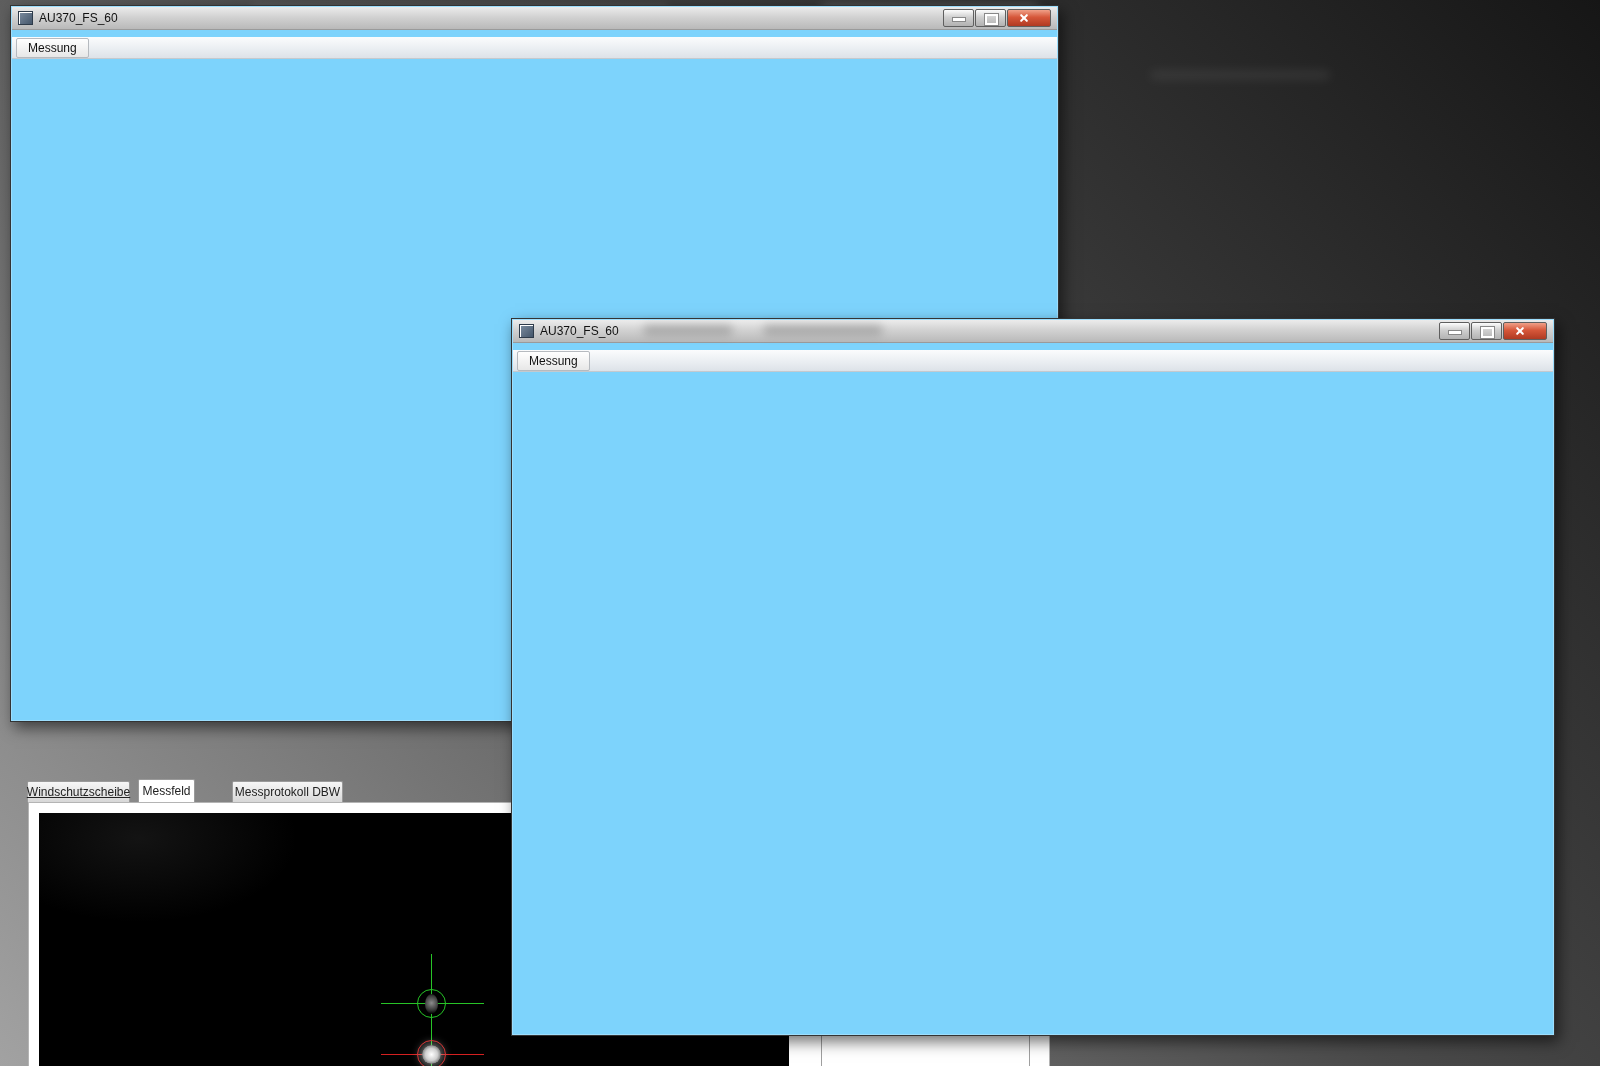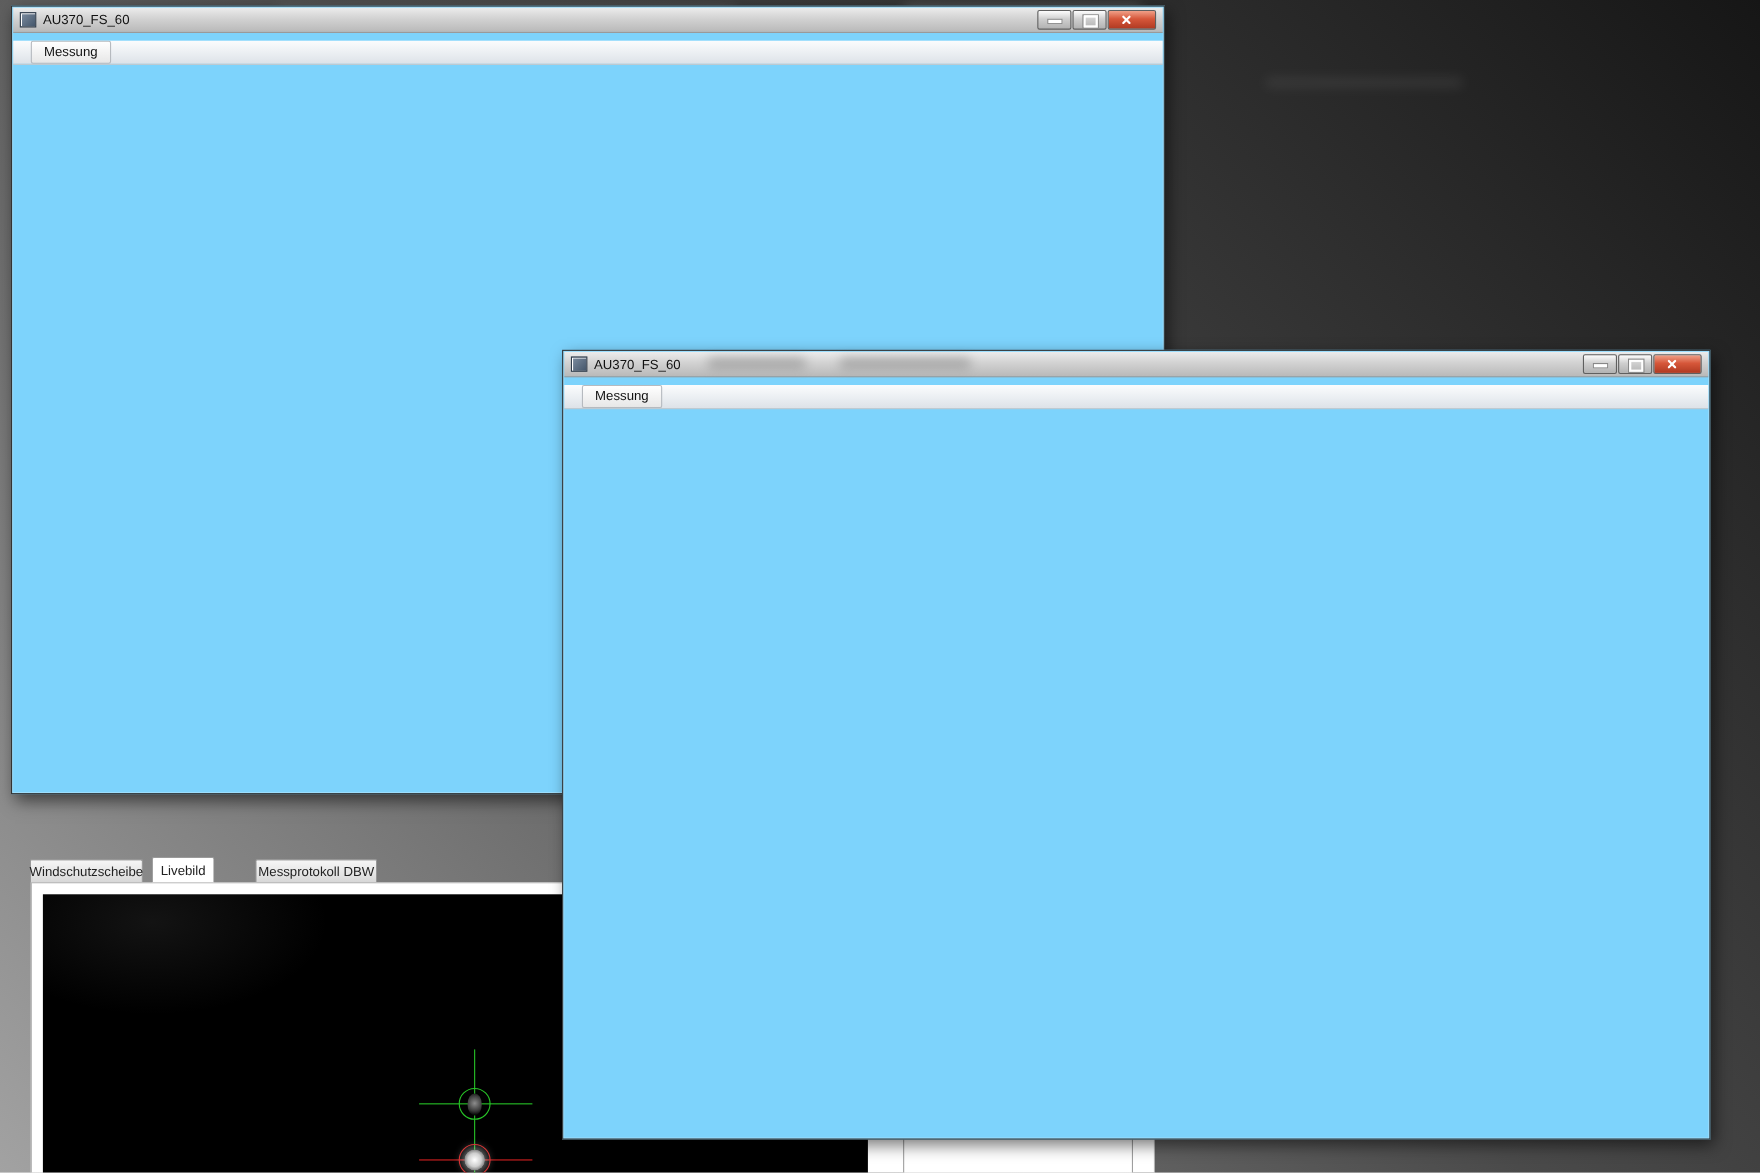--- a/index.html
+++ b/index.html
@@ -23,21 +23,21 @@
   .wbtn{width:29px;height:16px;border:1px solid #5f5f5f;border-radius:2px;margin-left:1px;
        background:linear-gradient(#fdfdfd,#cfcfcf 45%,#b2b2b2);position:relative;}
   .wbtn.close{width:42px;background:linear-gradient(#f0a088,#d6573a 45%,#b03a22);}
   .glyph-min{position:absolute;left:8px;bottom:4px;width:12px;height:3px;background:#fff;border:1px solid #888;}
   .glyph-max{position:absolute;left:9px;top:4px;width:9px;height:7px;border:2px solid #fff;box-shadow:0 0 0 1px #888;}
   .glyph-x1,.glyph-x2{position:absolute;left:15px;top:3px;width:2px;height:10px;background:#fff;border-radius:1px;}
   .glyph-x1{transform:rotate(45deg);}
   .glyph-x2{transform:rotate(-45deg);}
   .menubar{position:absolute;left:1px;right:1px;height:21px;
        background:linear-gradient(#fbfcfd,#e9edf1 60%,#dde2e8);border-bottom:1px solid #c4c9ce;
-       display:flex;padding-left:16px;}
+       display:flex;align-items:center;padding-left:4px;}
   .menu-item{font-size:12px;color:#111;padding:2px 11px;border:1px solid #b6babf;border-radius:2px;
        background:linear-gradient(#fff,#e7e7e7);}
   .client{position:absolute;left:1px;right:1px;bottom:1px;background:#f0f0f0;}
   .tab{position:absolute;height:21px;top:0;box-sizing:border-box;border:1px solid #9a9a9a;border-bottom:none;
        border-radius:2px 2px 0 0;background:linear-gradient(#f6f6f6,#e2e2e2 70%,#d7d7d7);
        font-size:12px;color:#222;display:flex;align-items:center;justify-content:center;}
   .tab.active{background:#fff;height:23px;top:-2px;z-index:3;}
   .page{position:absolute;background:#fff;border:1px solid #b4b4b4;box-sizing:border-box;}
 
   
@@ -87,22 +87,22 @@
           <div class="glyph-x1"></div>
           <div class="glyph-x2"></div>
         </div>
     </div>
   </div>
   <div class="menubar" id="back-menubar">
     <div class="menu-item">Messung</div>
   </div>
   <div class="client">
     <div id="back-tabs">
-      <div class="tab" style="left:15px;width:103px;">Windschutzscheibe</div>
-      <div class="tab active" style="left:126px;width:57px;">Livebild</div>
+      <div class="tab" style="left:15px;width:103px;text-decoration:underline;">Windschutzscheibe</div>
+      <div class="tab active" style="left:126px;width:57px;">Messfeld</div>
       <div class="tab" style="left:184px;width:111px;margin-left:36px;">Messprotokoll DBW</div>
     </div>
     <div class="page" id="back-page">
       <div id="live-image">
         <div class="haze" style="left:-60px;top:-60px;width:320px;height:170px;background:radial-gradient(ellipse,rgba(120,120,120,.16),transparent 70%);"></div>
         <div class="haze" style="right:-80px;top:-40px;width:300px;height:150px;background:radial-gradient(ellipse,rgba(110,110,110,.12),transparent 70%);"></div>
 
         <div class="ch-line" style="left:392px;top:141px;width:1px;height:114px;background:#27c427;"></div>
         <div class="ch-line" style="left:342px;top:190px;width:103px;height:1px;background:#27c427;"></div>
         <div class="ch-circle" style="left:378px;top:176px;width:29px;height:29px;border:1.5px solid #27c427;"></div>

